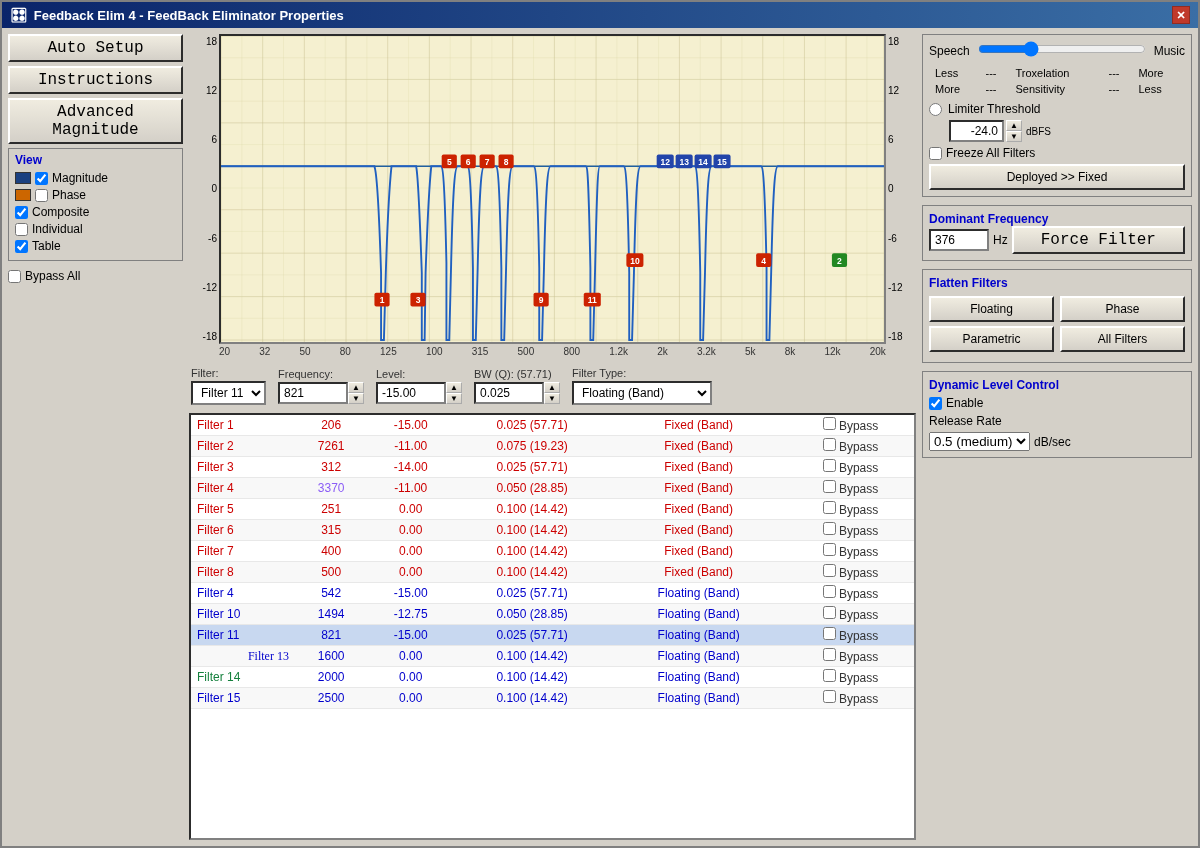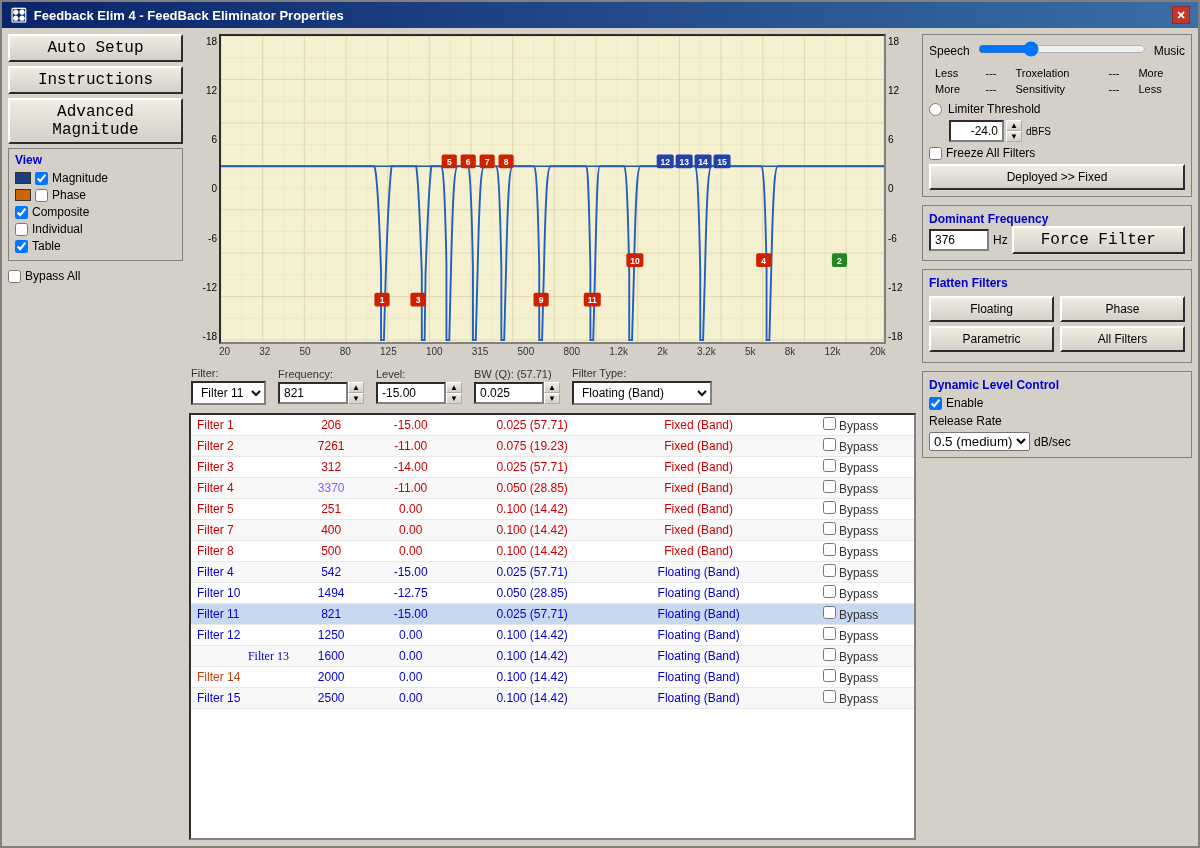--- a/index.html
+++ b/index.html
@@ -642,20 +642,28 @@
     </tr>
               <tr>
       <td style="color:#cc0000; text-align:left;">Filter 5</td>
       <td style="color:#cc0000;">251</td>
       <td style="color:#cc0000;">0.00</td>
       <td style="color:#cc0000;">0.100 (14.42)</td>
       <td style="color:#cc0000;">Fixed (Band)</td>
       <td><input type="checkbox" style=""> <span style="color:#333;">Bypass</span></td>
     </tr>
               <tr>
+      <td style="color:#cc0000; text-align:left;">Filter 6</td>
+      <td style="color:#cc0000;">315</td>
+      <td style="color:#cc0000;">0.00</td>
+      <td style="color:#cc0000;">0.100 (14.42)</td>
+      <td style="color:#cc0000;">Fixed (Band)</td>
+      <td><input type="checkbox" style=""> <span style="color:#333;">Bypass</span></td>
+    </tr>
+              <tr>
       <td style="color:#cc0000; text-align:left;">Filter 7</td>
       <td style="color:#cc0000;">400</td>
       <td style="color:#cc0000;">0.00</td>
       <td style="color:#cc0000;">0.100 (14.42)</td>
       <td style="color:#cc0000;">Fixed (Band)</td>
       <td><input type="checkbox" style=""> <span style="color:#333;">Bypass</span></td>
     </tr>
               <tr>
       <td style="color:#cc0000; text-align:left;">Filter 8</td>
       <td style="color:#cc0000;">500</td>
@@ -682,37 +690,29 @@
     </tr>
               <tr class="selected">
       <td style="color:#0000cc; text-align:left;">Filter 11</td>
       <td style="color:#0000cc;">821</td>
       <td style="color:#0000cc;">-15.00</td>
       <td style="color:#0000cc;">0.025 (57.71)</td>
       <td style="color:#0000cc;">Floating (Band)</td>
       <td><input type="checkbox" style=""> <span style="color:#333;">Bypass</span></td>
     </tr>
               <tr>
-      <td style="color:#0000cc; text-align:left;">Filter 12</td>
-      <td style="color:#0000cc;">1250</td>
-      <td style="color:#0000cc;">0.00</td>
-      <td style="color:#0000cc;">0.100 (14.42)</td>
-      <td style="color:#0000cc;">Floating (Band)</td>
-      <td><input type="checkbox" style=""> <span style="color:#333;">Bypass</span></td>
-    </tr>
-              <tr>
       <td style="color:#0000cc; text-align:right;font-family:Liberation Serif, serif;">Filter 13</td>
       <td style="color:#0000cc;">1600</td>
       <td style="color:#0000cc;">0.00</td>
       <td style="color:#0000cc;">0.100 (14.42)</td>
       <td style="color:#0000cc;">Floating (Band)</td>
       <td><input type="checkbox" style=""> <span style="color:#333;">Bypass</span></td>
     </tr>
               <tr>
-      <td style="color:#c2410c; text-align:left;">Filter 14</td>
+      <td style="color:#15803d; text-align:left;">Filter 14</td>
       <td style="color:#0000cc;">2000</td>
       <td style="color:#0000cc;">0.00</td>
       <td style="color:#0000cc;">0.100 (14.42)</td>
       <td style="color:#0000cc;">Floating (Band)</td>
       <td><input type="checkbox" style=""> <span style="color:#333;">Bypass</span></td>
     </tr>
               <tr>
       <td style="color:#0000cc; text-align:left;">Filter 15</td>
       <td style="color:#0000cc;">2500</td>
       <td style="color:#0000cc;">0.00</td>

